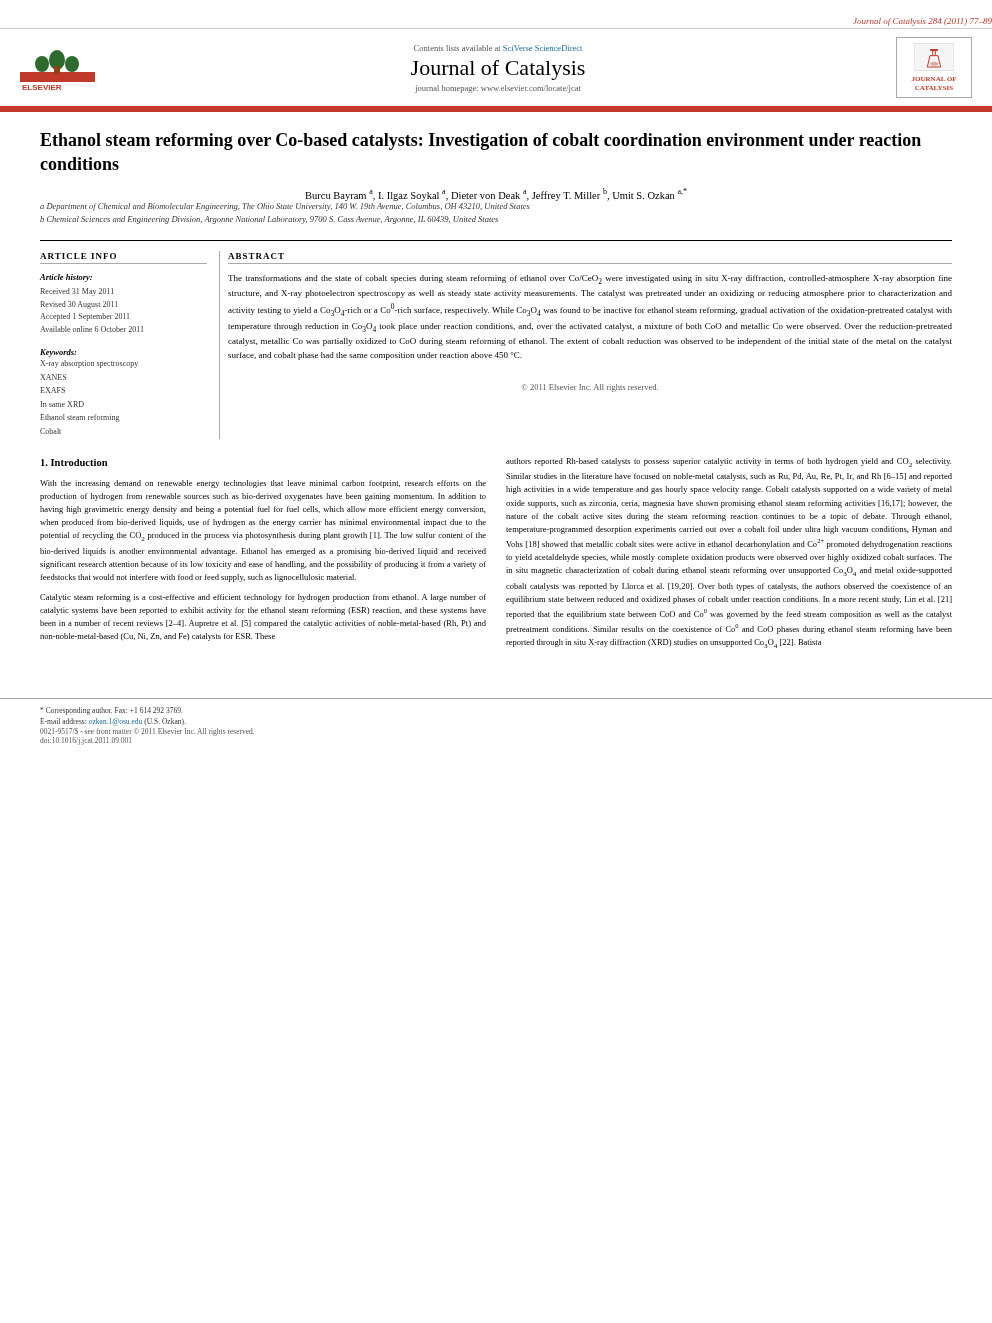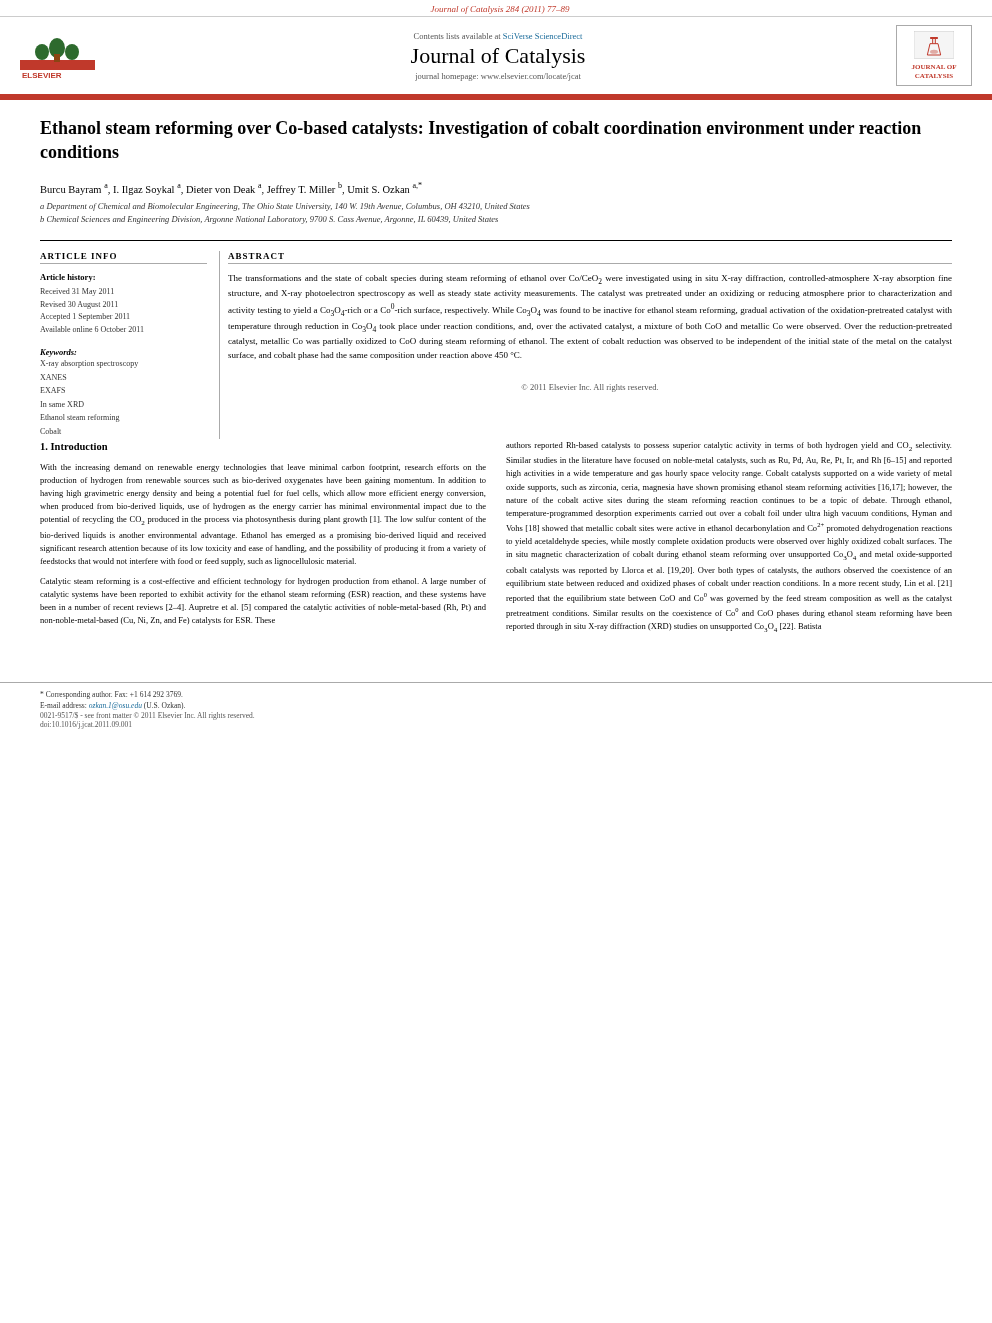--- a/index.html
+++ b/index.html
@@ -7,26 +7,27 @@
       background: #fff;
       font-family: "Times New Roman", Times, serif;
       font-size: 10px;
       color: #000;
       width: 992px;
       min-height: 1323px;
     }
 
     
     .journal-top-bar {
-      text-align: center;
+      text-align: right;
       font-size: 9px;
       color: #c0392b;
       padding: 4px 0 2px 8px;
       border-bottom: 1px solid #ccc;
       font-style: italic;
+      margin-top: 12px;
     }
 
     .journal-header {
       display: flex;
       align-items: center;
       justify-content: space-between;
       padding: 8px 20px;
       border-bottom: 2px solid #c0392b;
     }
 
@@ -95,29 +96,29 @@
     .main-content {
       padding: 16px 40px 20px 40px;
     }
 
     
     .article-title {
       font-size: 18px;
       font-weight: bold;
       color: #000;
       line-height: 1.35;
-      margin-bottom: 16px;
+      margin-bottom: 10px;
       font-family: "Times New Roman", serif;
     }
 
     
     .authors {
       font-size: 10.5px;
-      margin-bottom: 6px;
-      color: #000;
+      color: #000;
+      text-align: center;
     }
 
     .authors sup {
       font-size: 8px;
     }
 
     
     .affiliations {
       font-size: 8.5px;
       font-style: italic;
@@ -152,20 +153,21 @@
       text-transform: uppercase;
       color: #000;
       margin-bottom: 8px;
       padding-bottom: 2px;
       border-bottom: 1px solid #aaa;
     }
 
     
     .article-history-label {
       font-size: 8.5px;
+      font-style: italic;
       font-weight: bold;
       color: #000;
       margin-bottom: 4px;
     }
 
     .history-item {
       font-size: 8px;
       color: #333;
       line-height: 1.6;
     }
@@ -196,20 +198,21 @@
       font-size: 8.5px;
       color: #555;
       text-align: center;
       margin-top: 19px;
     }
 
     
     .body-two-col {
       display: flex;
       gap: 20px;
+      margin-top: 16px;
     }
 
     .body-col {
       flex: 1;
       font-size: 8.5px;
       line-height: 1.55;
       color: #000;
       text-align: justify;
     }
 
@@ -241,21 +244,20 @@
 
     .footnote {
       font-size: 7.5px;
       color: #333;
       line-height: 1.5;
     }
 
     .footnote a {
       color: #1a6b9a;
       text-decoration: none;
-      font-style: italic;
     }
 
     .doi-line {
       font-size: 7.5px;
       color: #555;
     }
 
     
   </style>
 </head>

